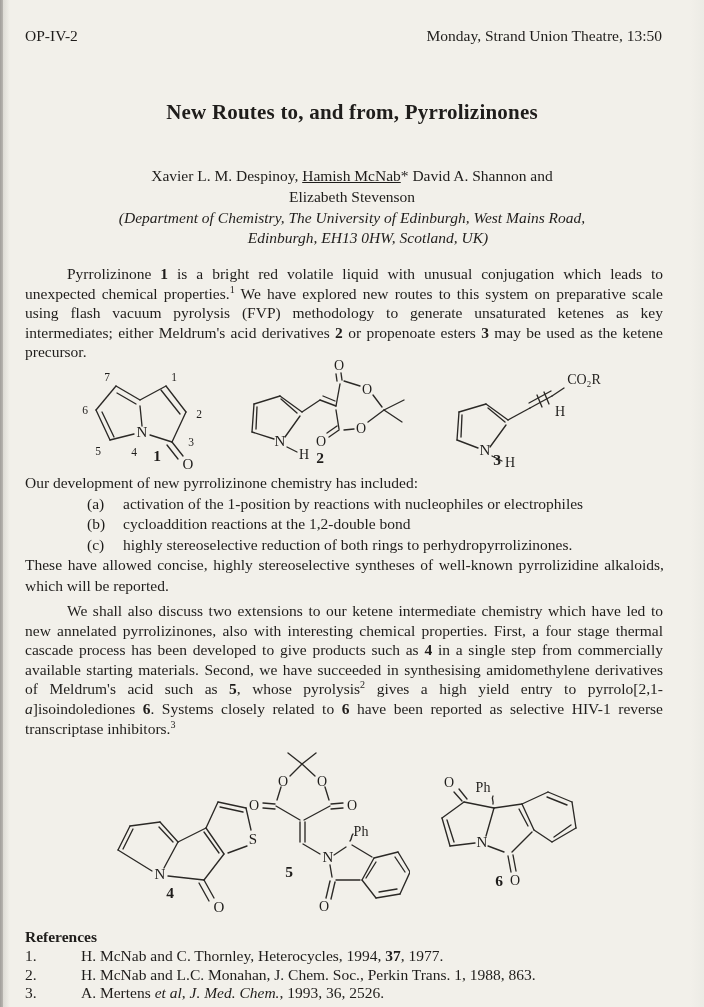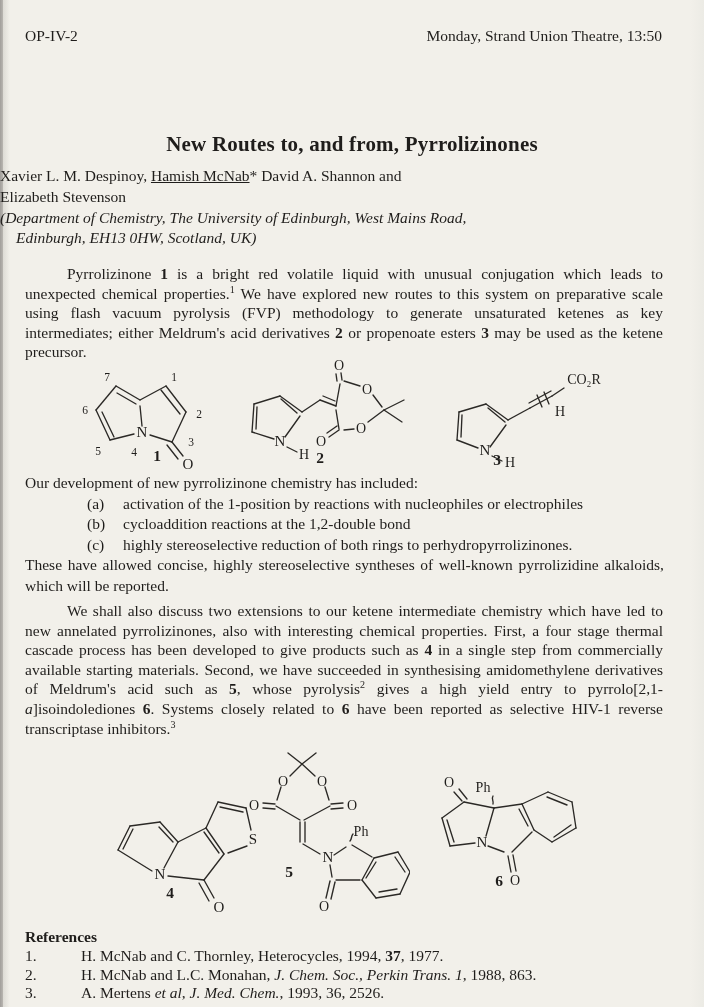--- a/index.html
+++ b/index.html
@@ -2,22 +2,22 @@
 <html><head>
 <meta charset="utf-8">
 <style>
   html,body{margin:0;padding:0;background:#d8d6d2;}
   .page{
     position:relative;width:704px;height:1007px;margin:0 auto;
     background:linear-gradient(90deg,#a9a7a3 0px,#dddbd5 3px,#f2f0ea 10px,#f2f0ea 98%,#ecebe5 100%);
     font-family:"Liberation Serif","DejaVu Serif",serif;color:#1f1d1b;overflow:hidden;
   }
   .hdr{position:absolute;top:27px;left:25px;right:42px;display:flex;justify-content:space-between;font-size:15.5px;}
-  .title{position:absolute;top:132px;left:0;width:100%;text-align:center;font-size:21px;font-weight:bold;letter-spacing:.2px;margin:0;}
-  .centerline{position:absolute;left:0;width:100%;text-align:left;font-size:15.5px;}
+  .title{position:absolute;top:100px;left:0;width:100%;text-align:center;font-size:21px;font-weight:bold;letter-spacing:.2px;margin:0;}
+  .centerline{position:absolute;left:0;width:100%;text-align:center;font-size:15.5px;}
   .a1{top:167px;} .a2{top:188px;}
   .af1{top:209px;font-style:italic;} .af2{top:229px;font-style:italic;padding-left:16px;}
   .body{position:absolute;left:25px;width:638px;font-size:15.5px;line-height:19.6px;text-align:justify;margin:0;}
   .p1{top:264px;text-indent:42px;}
   .p2{top:601px;text-indent:42px;}
   .dev{position:absolute;top:473px;left:25px;width:639px;font-size:15.5px;line-height:20.6px;}
   .dev-item{display:flex;padding-left:62px;}
   .dev-marker{width:36px;flex:none;}
   .dev-outro{text-align:justify;}
   sup{font-size:.65em;line-height:0;vertical-align:super;}
@@ -266,20 +266,20 @@
   <div class="cmpd" style="left:490px;top:872px">6</div>
 
   <div class="refs">
     <div class="ref-head">References</div>
     <div class="ref-item">
       <span class="ref-num">1.</span>
       <span><span>H. McNab and C. Thornley, </span><span style="">Heterocycles</span><span>, 1994, </span><span style="font-weight: bold;">37</span><span>, 1977.</span></span>
     </div>
     <div class="ref-item">
       <span class="ref-num">2.</span>
-      <span><span>H. McNab and L.C. Monahan, </span><span style="font-style: italic;">J. Chem. Soc., Perkin Trans. 1</span><span>, 1988, 863.</span></span>
+      <span><span>H. McNab and L.C. Monahan, </span><span style="">J. Chem. Soc., Perkin Trans. 1</span><span>, 1988, 863.</span></span>
     </div>
     <div class="ref-item">
       <span class="ref-num">3.</span>
       <span><span>A. Mertens </span><span style="font-style: italic;">et al</span><span>, </span><span style="font-style: italic;">J. Med. Chem.</span><span>, 1993, </span><span style="font-weight: normal;">36</span><span>, 2526.</span></span>
     </div>
   </div>
 </div>
 
 </body></html>

